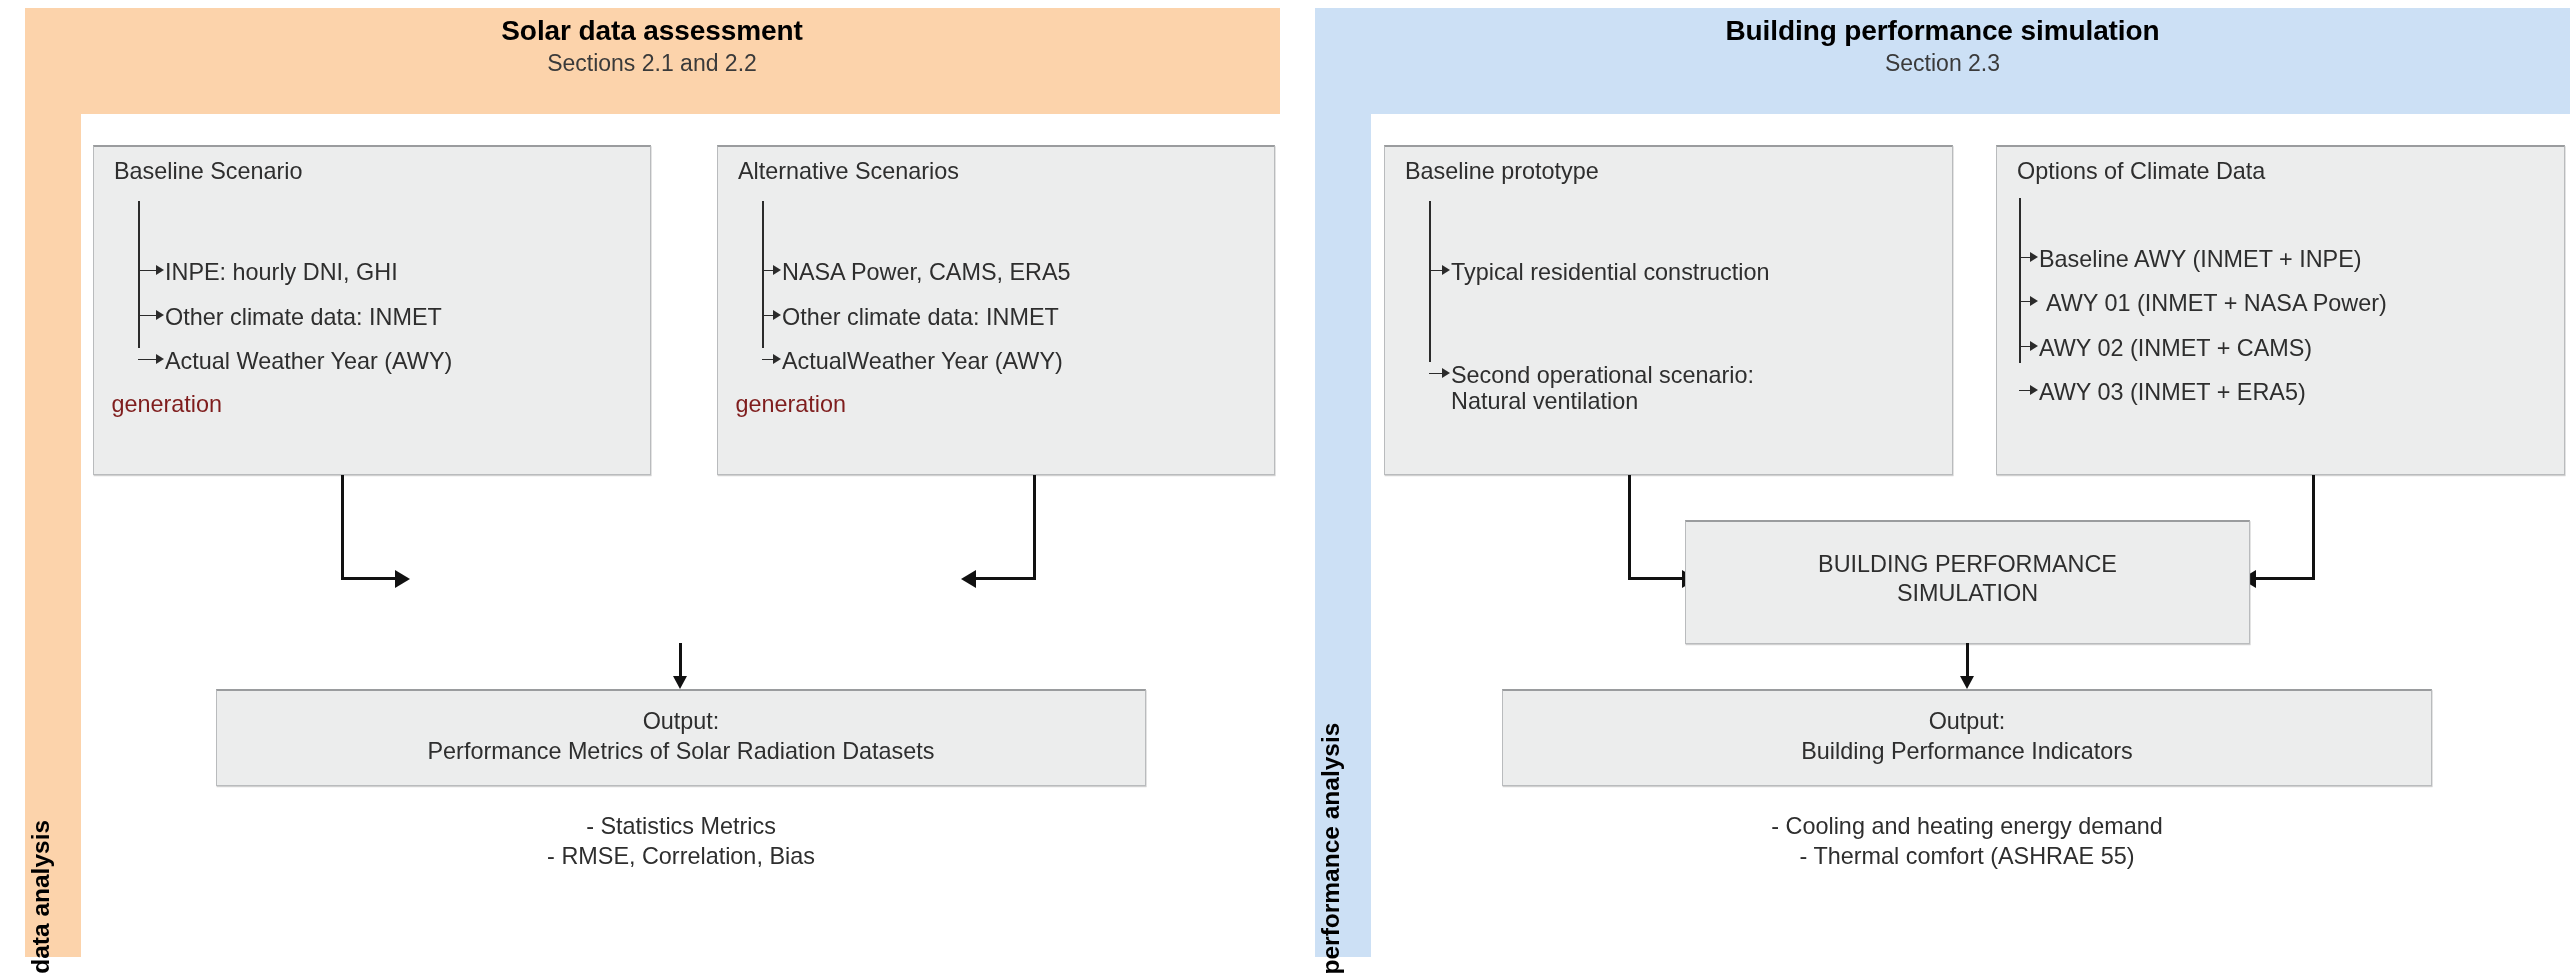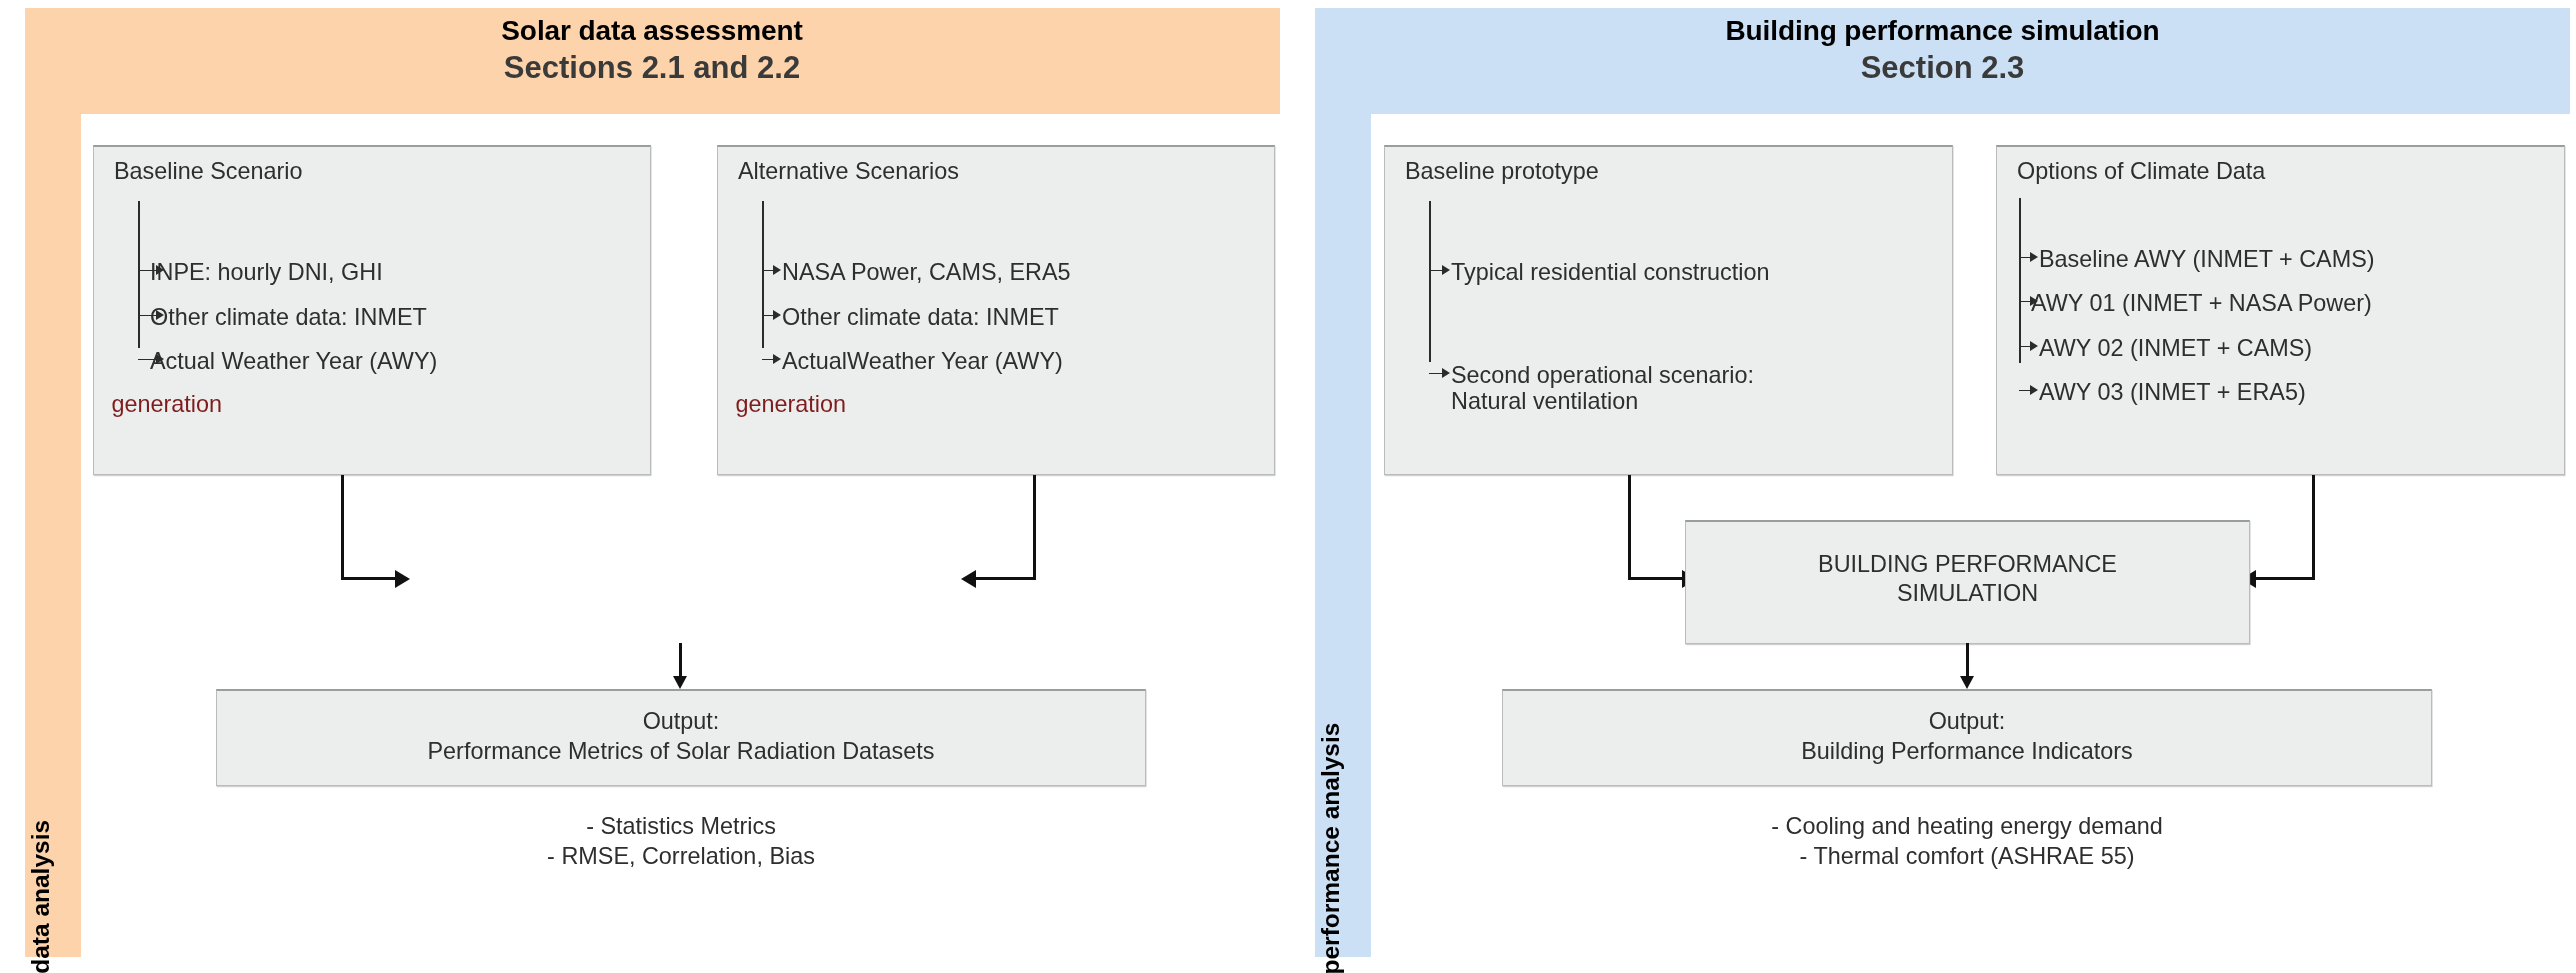--- a/index.html
+++ b/index.html
@@ -41,22 +41,22 @@
   }
 
   .panel-title{
     font-weight:bold;
     font-size:28px;
     color:#000;
     line-height:1.08;
     letter-spacing:-0.1px;
   }
   .panel-subtitle{
-    font-weight:bold;
-    font-size:31px;
+    font-weight:normal;
+    font-size:23px;
     color:#3a3a3a;
     line-height:1.15;
     margin-top:3.5px;
   }
 
   
   .fbox{
     position:absolute;
     box-sizing:border-box;
     background:#eceded;
@@ -105,21 +105,21 @@
   }
   .tree-head{
     position:absolute;
     left:18px;
     width:0;height:0;
     border-top:5.3px solid transparent;
     border-bottom:5.3px solid transparent;
     border-left:8.2px solid #2b2b2b;
   }
   .tree-text{
-    padding-left:12px;
+    padding-left:27px;
     font-size:23.4px;
     color:#2e2e2e;
     line-height:1.12;
     white-space:pre-line;
   }
 
   .box-tail{
     position:absolute;
     left:17.5px;
     font-size:23.4px;
@@ -306,21 +306,21 @@
   <div class="fbox" style="left:1996px; top:145px; width:569px; height:330px;">
     <div class="fbox-inner">
       <div class="box-heading">Options of Climate Data</div>
 
       <div class="tree" style="left:22px; top:51px; width:537px; height:222px;">
         <div class="tree-stem" style="height:165px;"></div>
 
         <div class="tree-item" style="top:48px;">
           <div class="tree-arm" style="top:10.5px; width:13px;"></div>
           <div class="tree-head" style="top:6.4px; left:11px;"></div>
-          <div class="tree-text" style="padding-left:20px;">Baseline AWY (INMET + CAMS)</div>
+          <div class="tree-text" style="padding-left:20px;">Baseline AWY (INMET + INPE)</div>
         </div>
 
         <div class="tree-item" style="top:92px;">
           <div class="tree-arm" style="top:10.5px; width:13px;"></div>
           <div class="tree-head" style="top:6.4px; left:11px;"></div>
           <div class="tree-text" style="">AWY 01 (INMET + NASA Power)</div>
         </div>
 
         <div class="tree-item" style="top:137px;">
           <div class="tree-arm" style="top:10.5px; width:13px;"></div>

